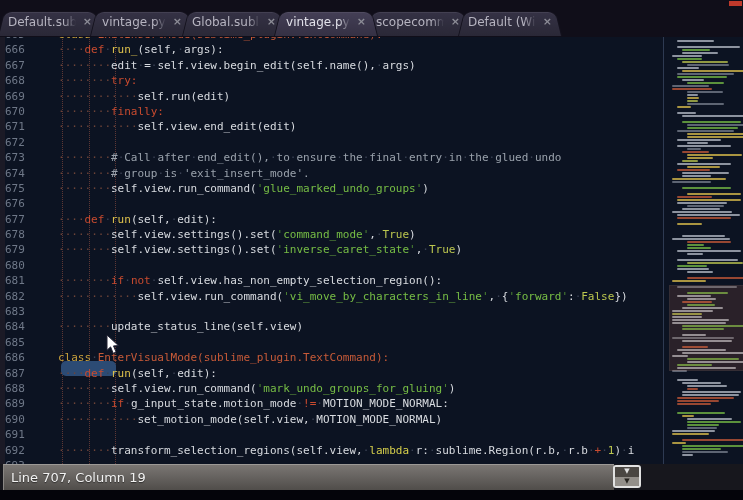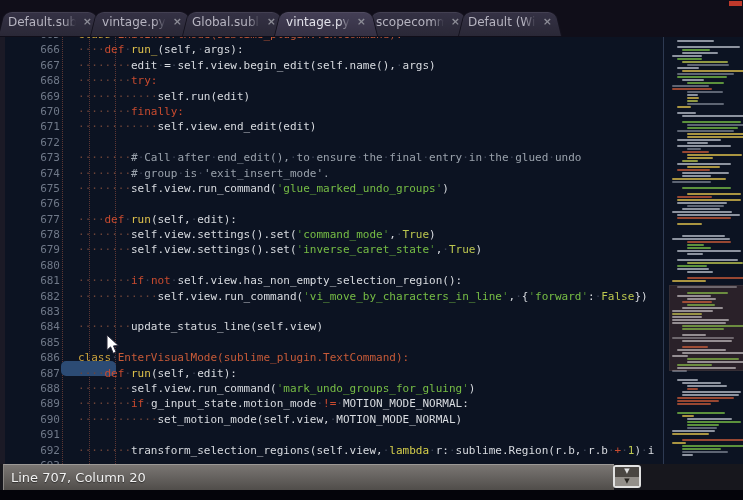--- a/index.html
+++ b/index.html
@@ -26,21 +26,21 @@
   .tab-close{font-size:11px;line-height:10px;color:#8d8d97;flex:none;font-weight:bold;}
   .tab-dot{width:7px;height:7px;border-radius:50%;background:#97979f;flex:none;}
   #titlebar-red{position:absolute;right:1px;top:1px;width:13px;height:5px;background:var(--accentred);}
 
   
   #editor{position:absolute;left:0;top:37px;width:743px;height:427px;background:var(--bg);
       overflow:hidden;border-left:5px solid #1b1a26;}
   #code{position:absolute;left:0;top:-10px;right:0;
       font-family:"DejaVu Sans Mono",monospace;font-size:11px;line-height:15.4px;white-space:pre;}
   .row{display:flex;height:15.4px;position:relative;z-index:2;}
-  .ln{width:35px;flex:none;text-align:right;color:var(--gutter);user-select:none;margin-left:20px;}
+  .ln{width:35px;flex:none;text-align:left;color:var(--gutter);user-select:none;}
   .lc{padding-left:18px;flex:none;color:var(--fg);}
   .tk-kw{color:var(--kw);} .tk-kwc{color:var(--kwclass);} .tk-type{color:var(--classname);}
   .tk-fn{color:var(--fnname);} .tk-lam{color:var(--lambda);} .tk-str{color:var(--string);}
   .tk-strq{color:var(--stringquote);} .tk-const{color:var(--constant);} .tk-cmt{color:var(--comment);text-align:center;}
   .tk-txt{color:var(--fg);}
   .ld{color:var(--leaddot);} .sp{color:var(--spacedot);}
   .guide{position:absolute;top:0;bottom:0;border-left:1px dotted rgba(176,92,70,.5);z-index:1;}
   #selection{position:absolute;left:56px;top:324px;width:55px;height:15px;border-radius:5px;
       background:var(--selection);z-index:1;}
   #ruler{position:absolute;left:658px;top:0;bottom:0;width:1px;background:var(--ruler);z-index:3;}
@@ -265,21 +265,21 @@
           <div class="mm-line" style="background: rgb(119, 190, 69); opacity: 0.75; margin-left: 13px; width: 39px;"></div>
           <div class="mm-line" style="background: rgb(121, 129, 143); opacity: 0.75; margin-left: 13px; width: 46px;"></div>
           <div class="mm-line" style="background: rgb(184, 191, 201); opacity: 0.75; margin-left: 13px; width: 11px;"></div>
         </div>
       <div id="mm-viewport"></div>
     </div>
   </div>
 
   <div id="statusbar">
     <div id="status-gray">
-      <span id="status-text">Line 707, Column 20</span>
+      <span id="status-text">Line 707, Column 19</span>
     </div>
     <div id="scroll-stepper">
       <div class="stepper-half stepper-top">▼</div>
       <div class="stepper-half stepper-bottom">▼</div>
     </div>
   </div>
   <div id="bottom-strip"></div>
 
   <svg id="mouse-cursor" width="15" height="21" viewBox="0 0 15 21">
     <path d="M1,1 L1,16.2 L4.6,12.9 L7.2,19.3 L10.1,18.1 L7.5,11.9 L12.4,11.6 Z" fill="#ffffff" stroke="#222233" stroke-width="1"></path>

